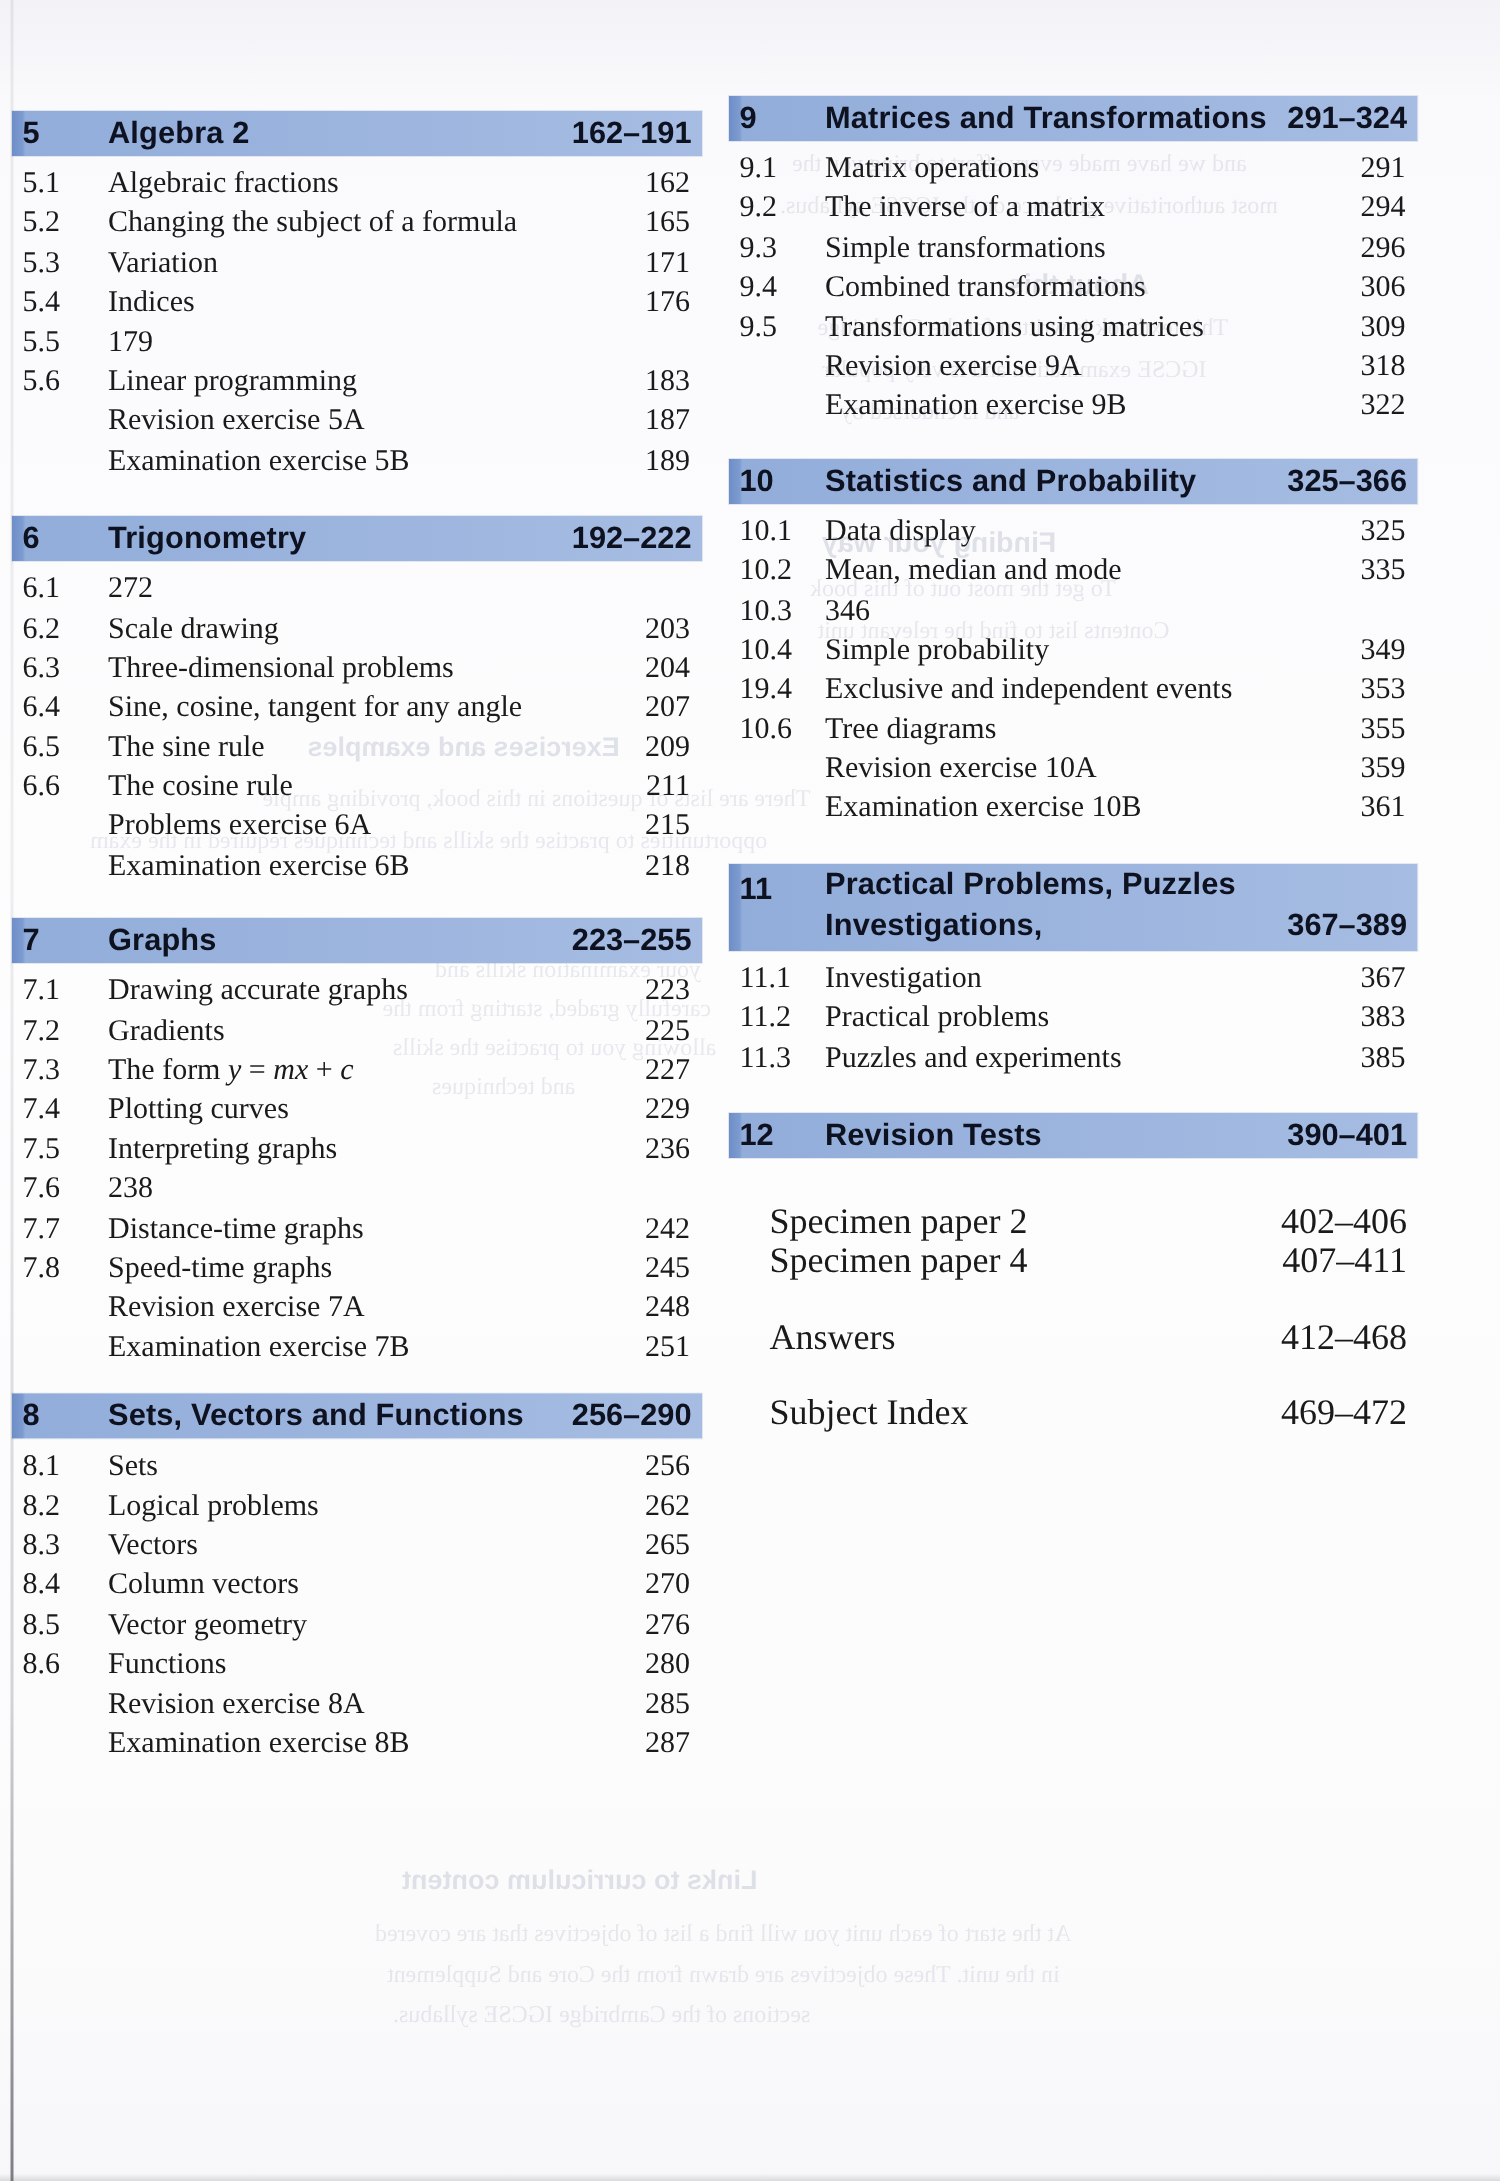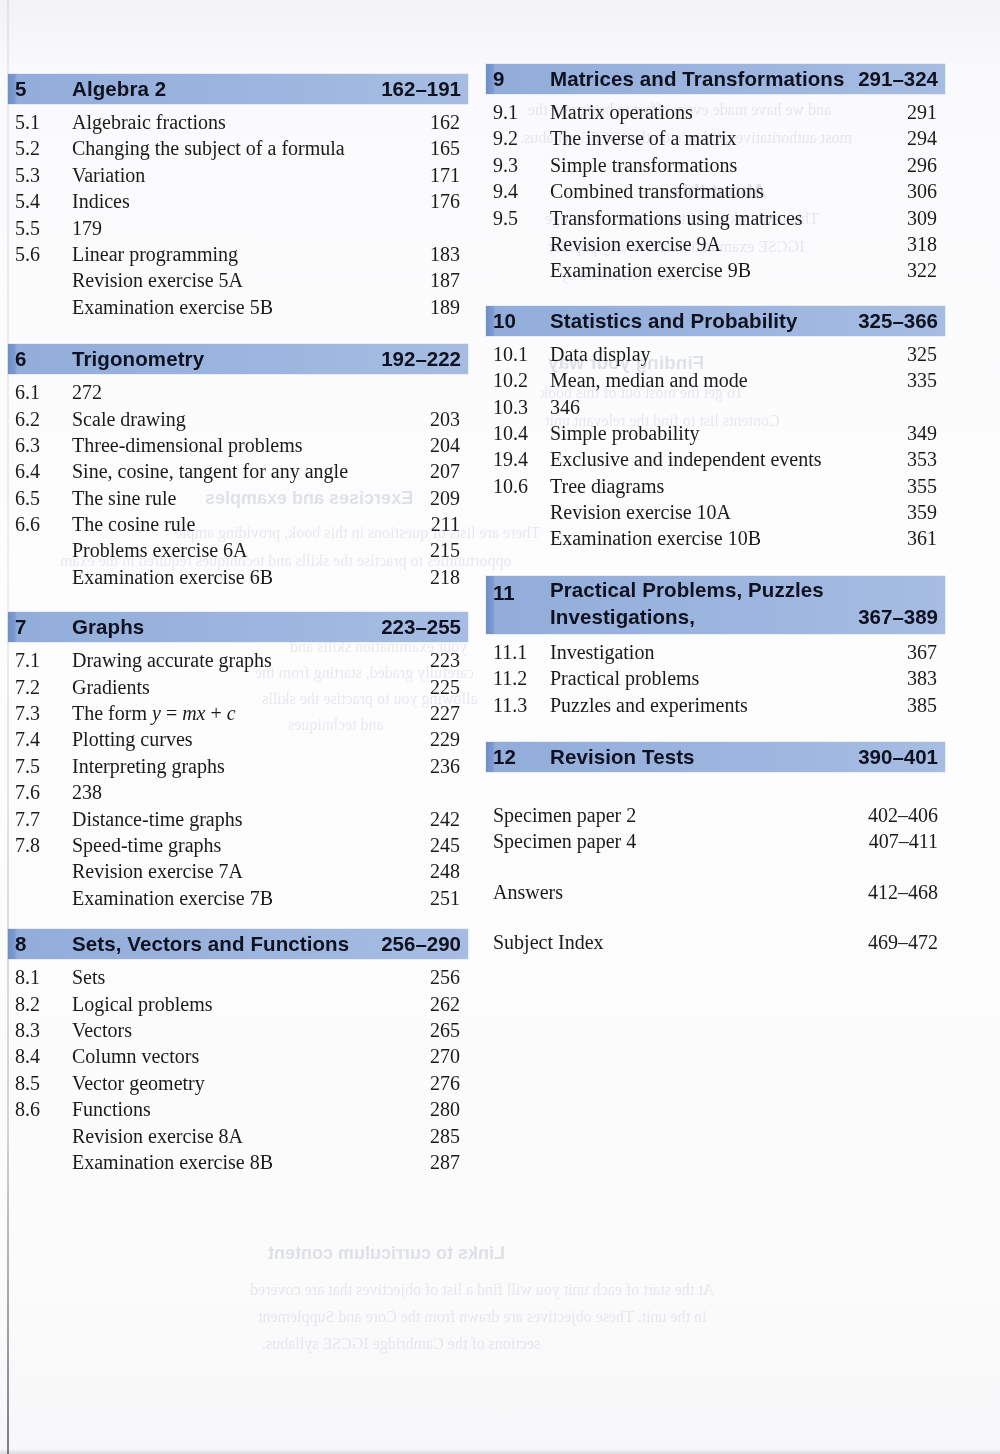--- a/index.html
+++ b/index.html
@@ -46,21 +46,21 @@
   .bar.two .btitle{display:flex;flex-direction:column;justify-content:center;line-height:27px;}
   .bar.two .brange{align-self:flex-end;line-height:27px;padding-bottom:4px;}
   
   .rows{margin-top:5px;}
   .row{display:flex;height:26.4px;line-height:26.4px;font-size:20px;}
   .row .rnum{width:57px;padding-left:7px;flex:0 0 auto;}
   .row .rlabel{flex:1 1 auto;}
   .row .rpage{flex:0 0 auto;padding-right:8px;}
   
   .extras{margin-top:30px;}
-  .extra{display:flex;height:26.4px;line-height:26.4px;font-size:20px;}
+  .extra{display:flex;height:26.4px;line-height:26.4px;font-size:24px;margin-left:20px;}
   .extra.gap{margin-top:24px;}
   .extra .rlabel{flex:1 1 auto;padding-left:7px;}
   .extra .rpage{flex:0 0 auto;padding-right:7px;}
   
   .ghost{
     position:absolute;z-index:1;white-space:nowrap;
     transform:scaleX(-1);
     color:#7b84a0;opacity:0.16;filter:blur(0.5px);
     font-family:"Liberation Serif",serif;
   }

